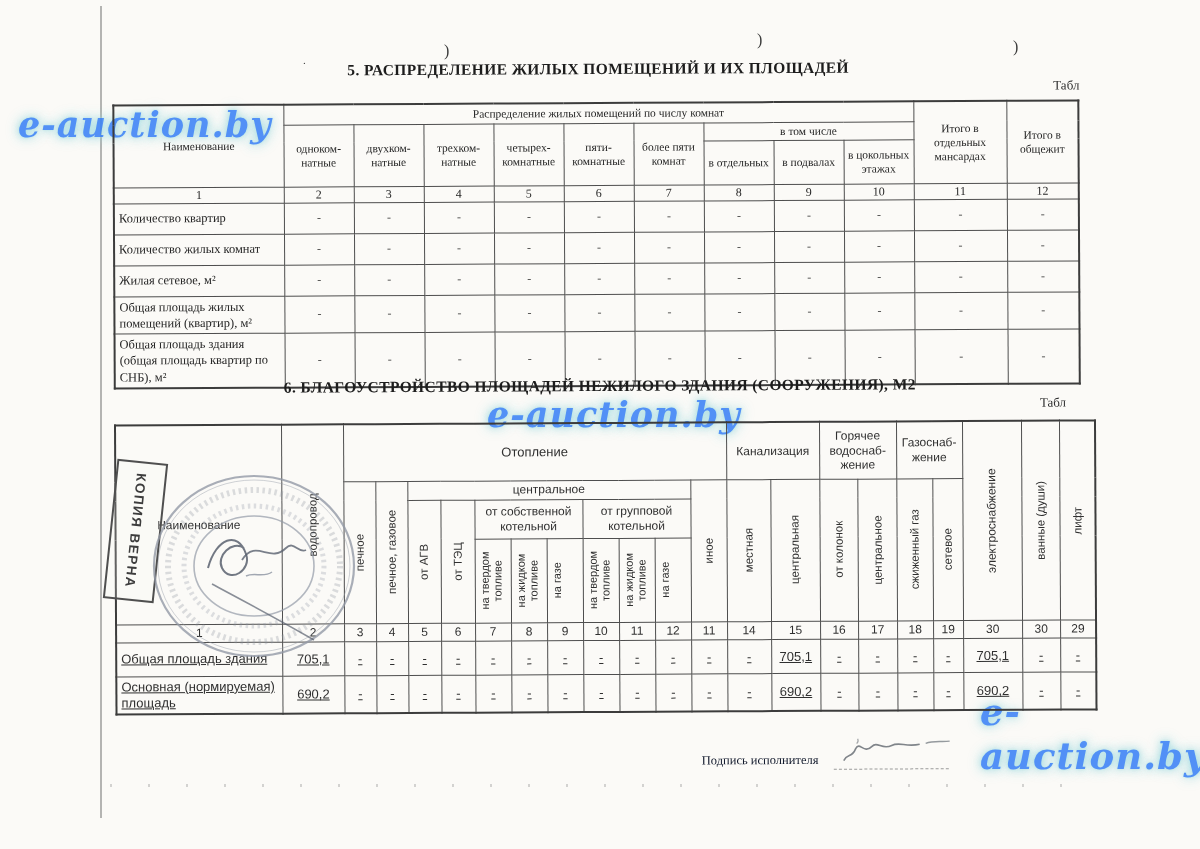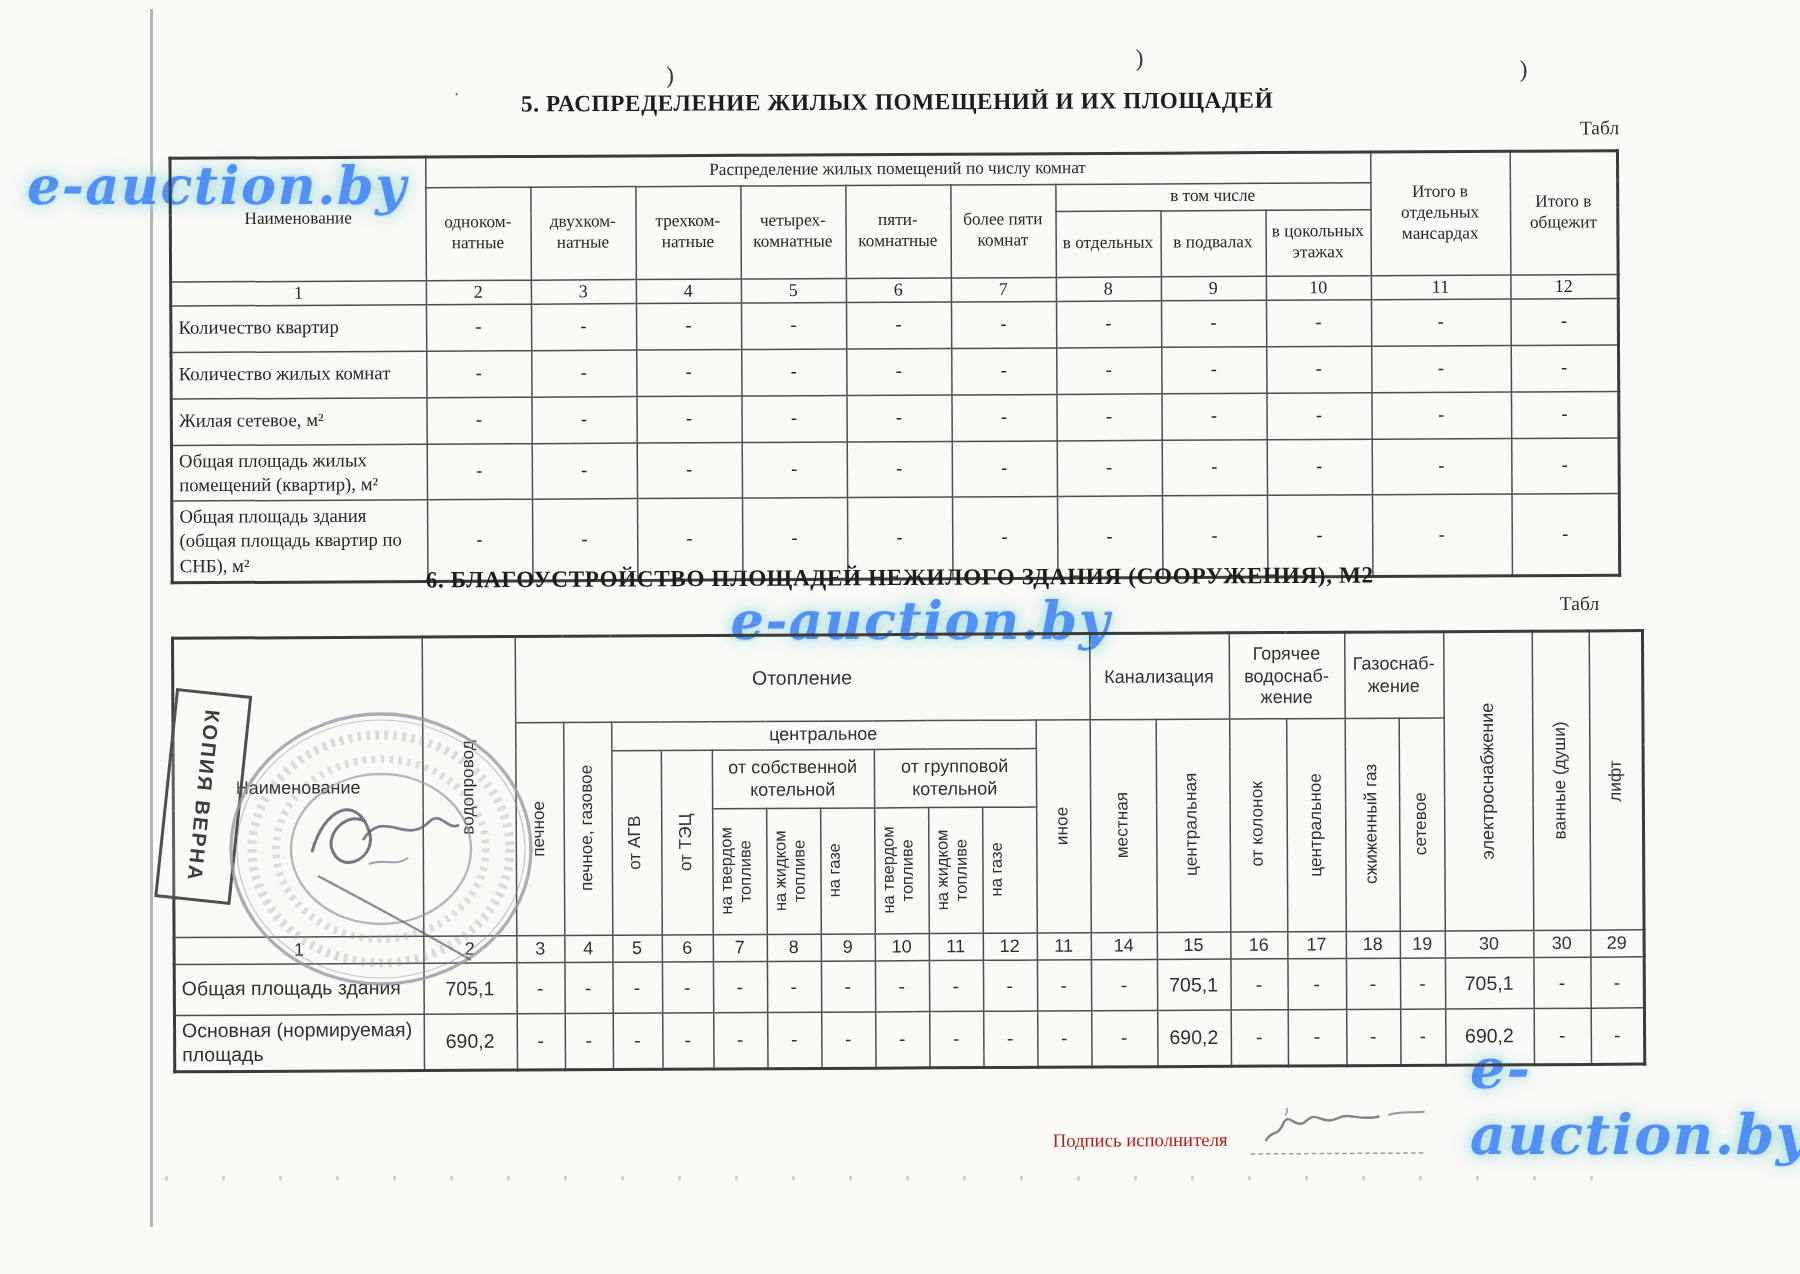--- a/index.html
+++ b/index.html
@@ -40,39 +40,39 @@
   .t5 th{font-size:11.5px;line-height:1.25;}
   .t5 .rA{height:20px;}.t5 .rB{height:18px;}.t5 .rC{height:44px;}
   .t5 tr.rN td{height:15px;font-size:12px;padding:0;}
   .t5 tbody.data td{height:26px;}
   .t5 td.rowlabel{text-align:left;padding:2px 4px;font-size:12.5px;line-height:1.3;}
 
   .t6 {width:980px;font-family:"Liberation Sans",sans-serif;font-size:12px;color:#303030;border:2px solid #3c3c3c;}
   .t6 th{font-size:12px;line-height:1.2;}
   .t6 .rA{height:57px;}.t6 .rB{height:19px;}.t6 .rC{height:39px;}.t6 .rD{height:84px;}
   .t6 tr.rN td{height:17px;font-size:12px;padding:0;}
-  .t6 tbody.data td{height:29px;font-size:13px;}
+  .t6 tbody.data td{height:29px;font-size:13px;text-decoration:underline;}
   .t6 td.rowlabel{text-align:left;padding:2px 4px;font-size:12.5px;line-height:1.25;}
 
   
   .vt{writing-mode:vertical-rl;transform:rotate(180deg);margin:0 auto;line-height:1.05;
       font-size:11.5px;white-space:nowrap;}
   .vt-a{height:186px;}
   .vt-b{height:134px;}
   .vt-c{height:116px;}
   .vt-d{height:80px;white-space:normal;width:28px;line-height:1.15;font-size:11px;}
 
   
   .copy-stamp{position:absolute;left:110px;top:461px;width:47px;height:136px;
       border:2px solid #4f4f4f;transform:rotate(6deg);display:flex;align-items:center;justify-content:center;
       color:#3d3d3d;background:rgba(251,250,247,.2);}
   .copy-stamp .vstamp{writing-mode:vertical-rl;font-family:"Liberation Sans",sans-serif;
       font-weight:bold;font-size:13.5px;letter-spacing:1.5px;white-space:nowrap;}
   .seal{position:absolute;left:146px;top:468px;pointer-events:none;}
-  .sig-label{position:absolute;left:700px;top:754px;font-size:12.5px;color:#b91c1c;}
+  .sig-label{position:absolute;left:700px;top:754px;font-size:12.5px;color:#0f172a;}
   .sig-line{position:absolute;left:832px;top:756px;width:115px;height:14px;border-bottom:1px dashed #9a9a9a;}
   .sig-squiggle{position:absolute;left:836px;top:736px;}
   .speckles{position:absolute;left:110px;top:784px;width:980px;height:3px;opacity:.35;
       background:repeating-linear-gradient(90deg,#888 0 2px,transparent 2px 38px);}
 </style>
 </head>
 <body>
 
 <div class="page">
 

